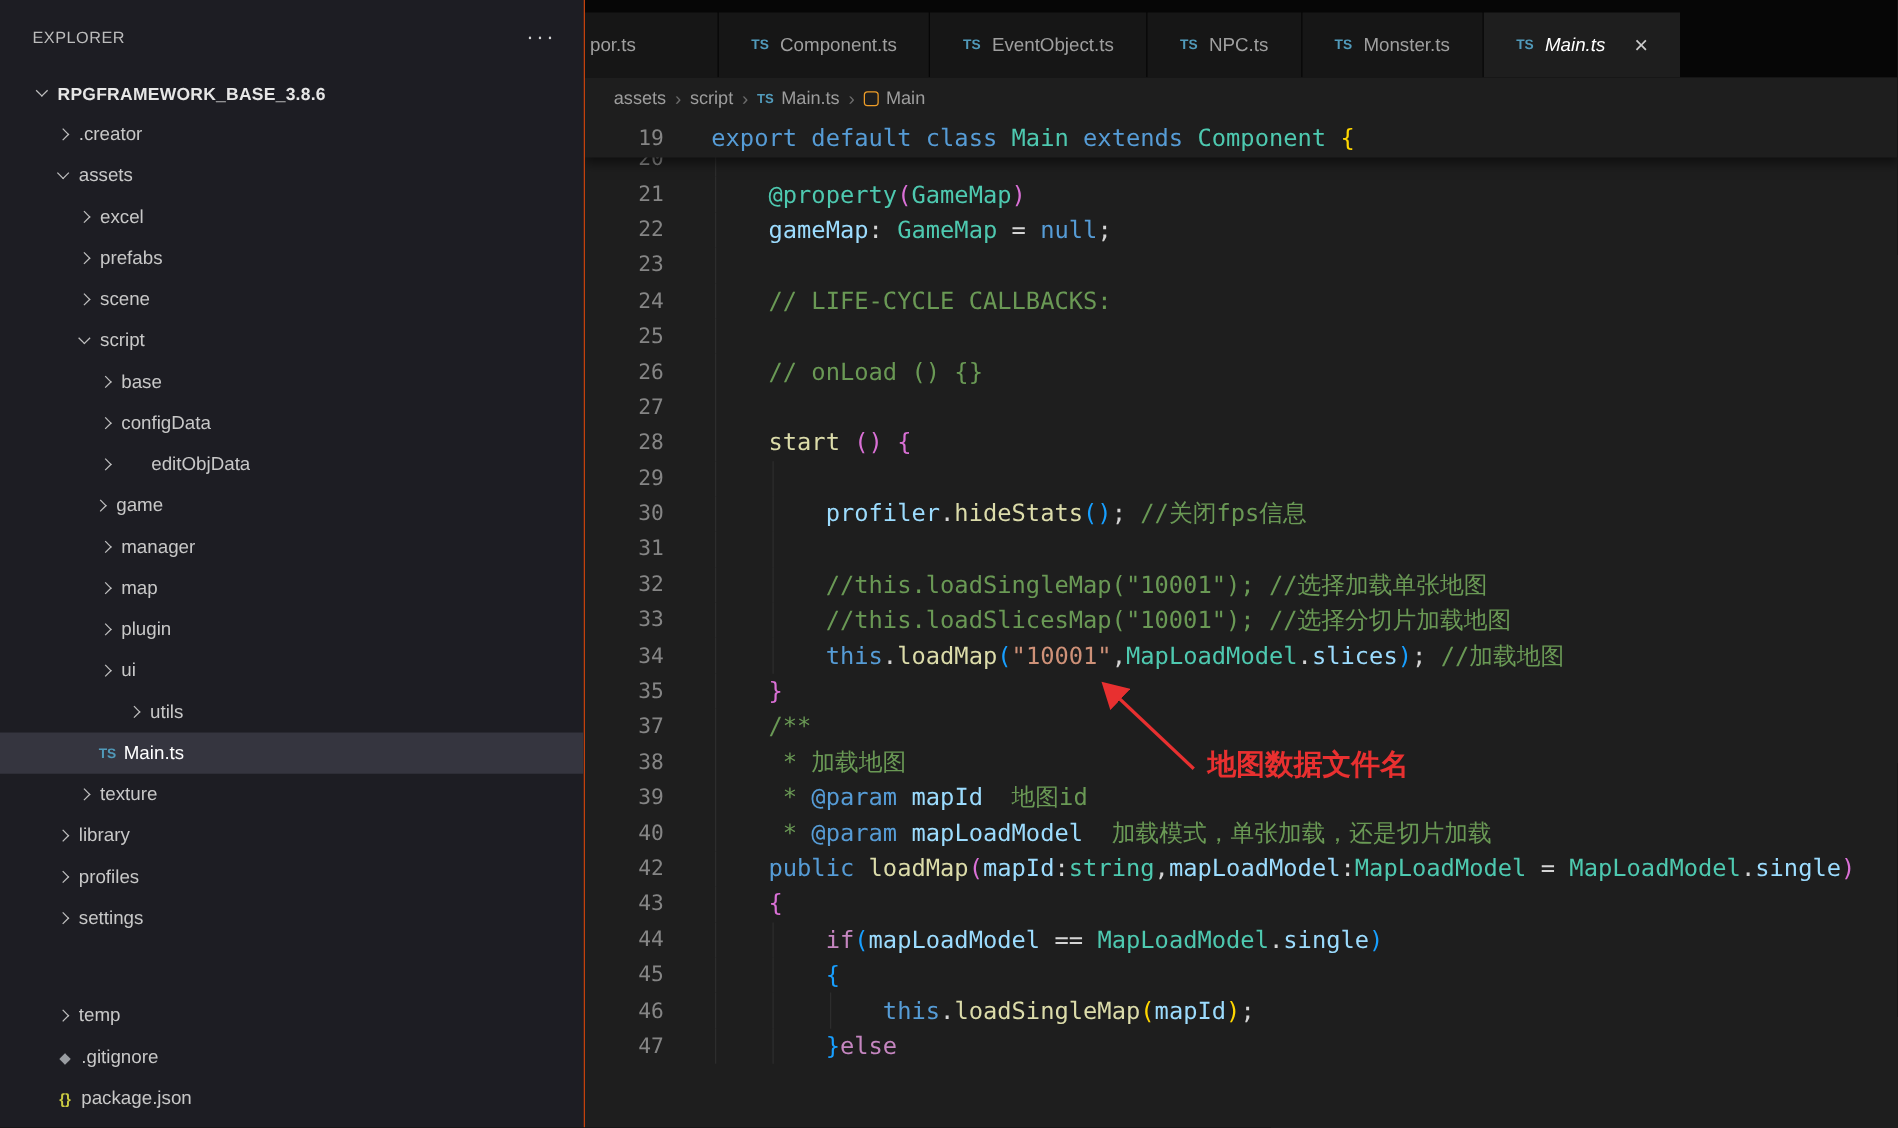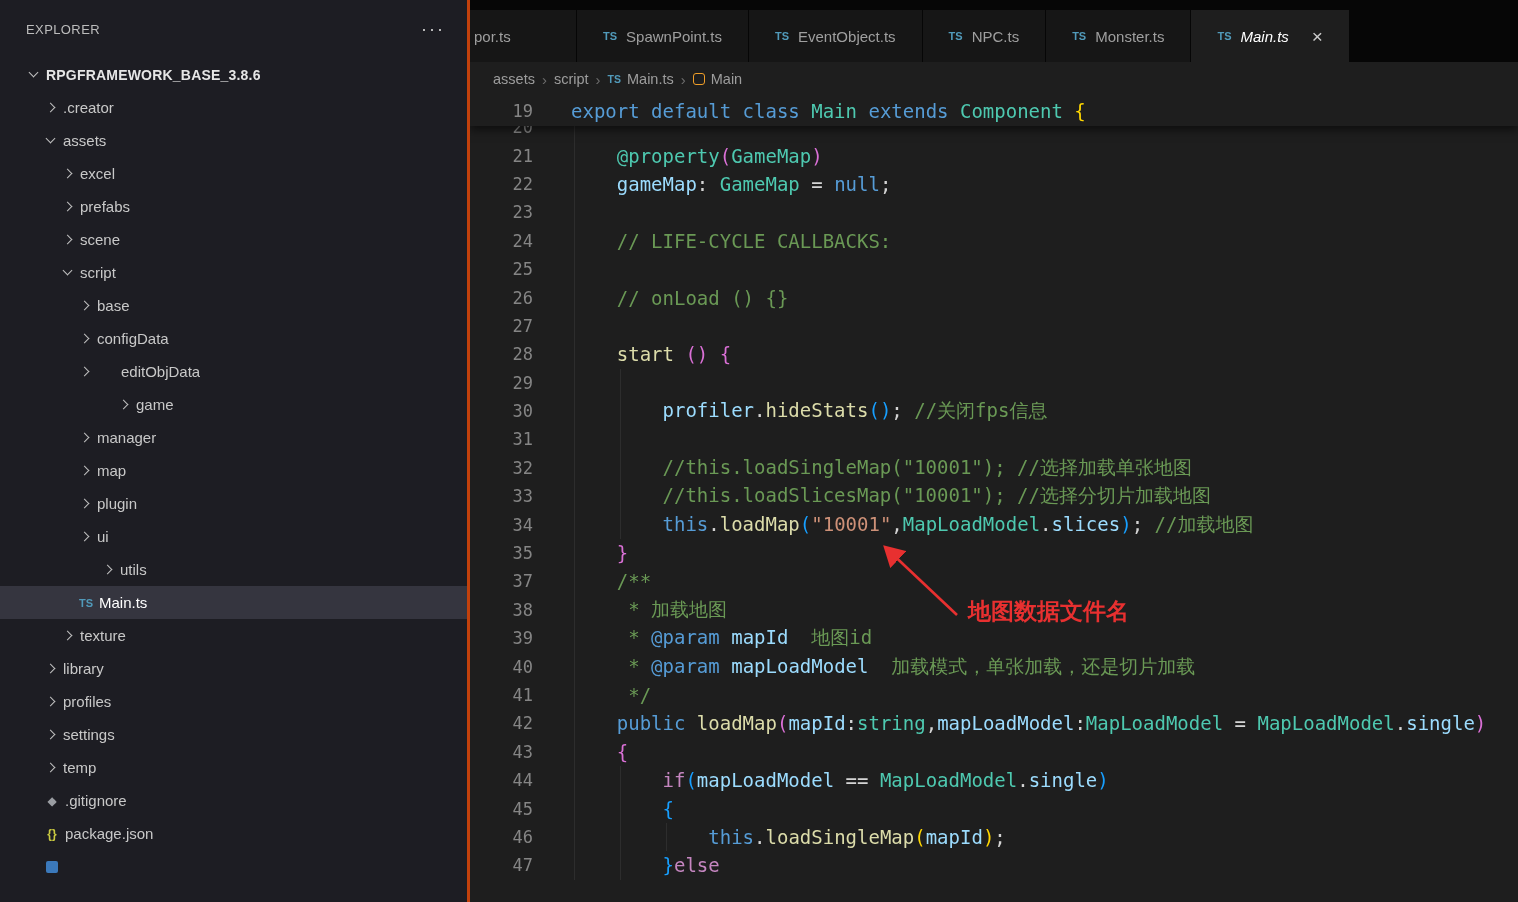--- a/index.html
+++ b/index.html
@@ -1,20 +1,20 @@
 <!DOCTYPE html>
 <html><head>
 <meta charset="utf-8">
 <style>
   html,body{margin:0;padding:0;width:1518px;height:902px;overflow:hidden;background:#141414;
     font-family:"Liberation Sans",sans-serif;}
   .app{display:flex;width:1518px;height:902px;}
 
   
-  .sidebar{width:467px;flex:none;background:#1d1d23;border-right:3px solid #c2410c;
+  .sidebar{width:467px;flex:none;background:#1d1d23;border-right:1px solid #c2410c;
     display:flex;flex-direction:column;overflow:hidden;}
   .sb-header{height:58px;flex:none;display:flex;align-items:center;padding:0 22px 0 26px;}
   .sb-title{flex:1;color:#bcbcbc;font-size:13px;letter-spacing:.4px;}
   .sb-more{color:#d0d0d0;font-size:18px;letter-spacing:2px;cursor:pointer;}
   .tree{flex:1;overflow:hidden;}
   .trow{height:33px;display:flex;align-items:center;color:#c8c8c8;font-size:15px;cursor:pointer;white-space:nowrap;}
   .trow.root .tlabel{font-weight:700;font-size:14px;color:#e6e6e6;letter-spacing:.2px;}
   .trow.sel{background:#35353f;color:#ffffff;}
   .chev{width:16px;height:16px;position:relative;flex:none;margin-right:4px;}
   .chev::before{content:'';position:absolute;left:4px;top:4px;width:6px;height:6px;
@@ -110,21 +110,21 @@
           <span class="tlabel">base</span>
         </div>
         <div class="trow" style="padding-left: 77px;">
           <span class="chev"></span>
           <span class="tlabel">configData</span>
         </div>
         <div class="trow" style="padding-left: 77px; gap: 24px;">
           <span class="chev"></span>
           <span class="tlabel">editObjData</span>
         </div>
-        <div class="trow" style="padding-left: 116px;">
+        <div class="trow" style="padding-left: 73px;">
           <span class="chev"></span>
           <span class="tlabel">game</span>
         </div>
         <div class="trow" style="padding-left: 77px;">
           <span class="chev"></span>
           <span class="tlabel">manager</span>
         </div>
         <div class="trow" style="padding-left: 77px;">
           <span class="chev"></span>
           <span class="tlabel">map</span>
@@ -154,21 +154,21 @@
           <span class="tlabel">library</span>
         </div>
         <div class="trow" style="padding-left: 43px;">
           <span class="chev"></span>
           <span class="tlabel">profiles</span>
         </div>
         <div class="trow" style="padding-left: 43px;">
           <span class="chev"></span>
           <span class="tlabel">settings</span>
         </div>
-        <div class="trow" style="padding-left: 43px;">
+        <div class="trow" style="padding-left: 43px; margin-top: 45px;">
           <span class="chev"></span>
           <span class="tlabel">temp</span>
         </div>
         <div class="trow" style="padding-left: 43px;">
           <span class="ficon git">◆</span>
           <span class="tlabel">.gitignore</span>
         </div>
         <div class="trow" style="padding-left: 43px;">
           <span class="ficon json">{}</span>
           <span class="tlabel">package.json</span>
@@ -180,21 +180,21 @@
       </div>
   </aside>
 
   <div class="main">
     <div class="tabbar">
         <div class="tab partial">
           <span class="lab">por.ts</span>
         </div>
         <div class="tab">
           <span class="ts-ic">TS</span>
-          <span class="lab">SpawnPoint.ts</span>
+          <span class="lab">Component.ts</span>
         </div>
         <div class="tab">
           <span class="ts-ic">TS</span>
           <span class="lab">EventObject.ts</span>
         </div>
         <div class="tab">
           <span class="ts-ic">TS</span>
           <span class="lab">NPC.ts</span>
         </div>
         <div class="tab">
@@ -329,25 +329,20 @@
             <span class="gutter">39</span>
             <span class="guide" style="left: 104px;"></span>
             <span class="code"><span>    </span><span class="tok-com"> * </span><span class="tok-kw">@param</span><span> </span><span class="tok-var">mapId</span><span>  </span><span class="tok-com">地图id</span></span>
           </div>
           <div class="line">
             <span class="gutter">40</span>
             <span class="guide" style="left: 104px;"></span>
             <span class="code"><span>    </span><span class="tok-com"> * </span><span class="tok-kw">@param</span><span> </span><span class="tok-var">mapLoadModel</span><span>  </span><span class="tok-com">加载模式，单张加载，还是切片加载</span></span>
           </div>
           <div class="line">
-            <span class="gutter">41</span>
-            <span class="guide" style="left: 104px;"></span>
-            <span class="code"><span>    </span><span class="tok-com"> */</span></span>
-          </div>
-          <div class="line">
             <span class="gutter">42</span>
             <span class="guide" style="left: 104px;"></span>
             <span class="code"><span>    </span><span class="tok-kw">public </span><span class="tok-fn">loadMap</span><span class="tok-b2">(</span><span class="tok-var">mapId</span><span>:</span><span class="tok-type">string</span><span>,</span><span class="tok-var">mapLoadModel</span><span>:</span><span class="tok-type">MapLoadModel</span><span> = </span><span class="tok-type">MapLoadModel</span><span>.</span><span class="tok-var">single</span><span class="tok-b2">)</span></span>
           </div>
           <div class="line">
             <span class="gutter">43</span>
             <span class="guide" style="left: 104px;"></span>
             <span class="code"><span>    </span><span class="tok-b2">{</span></span>
           </div>
           <div class="line">

